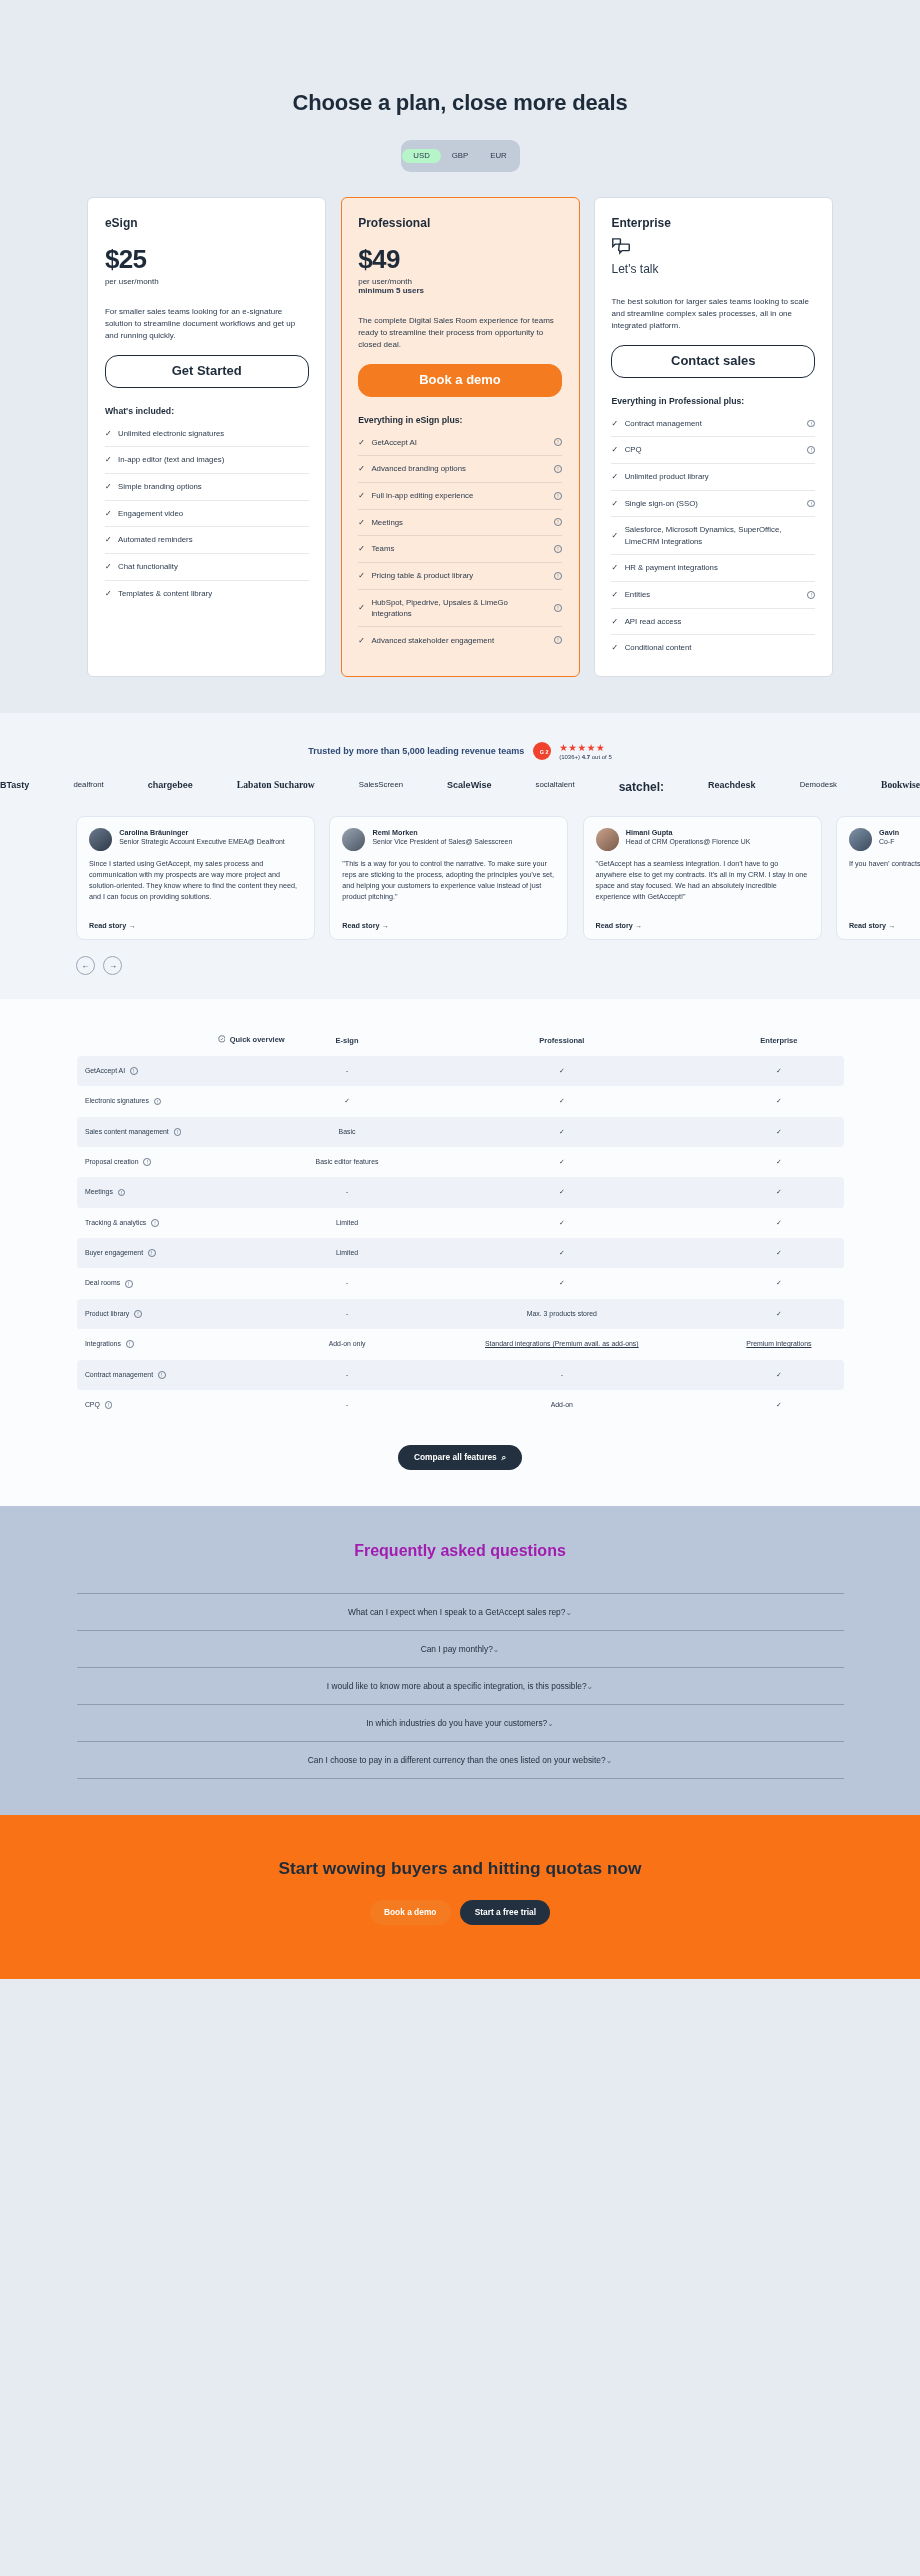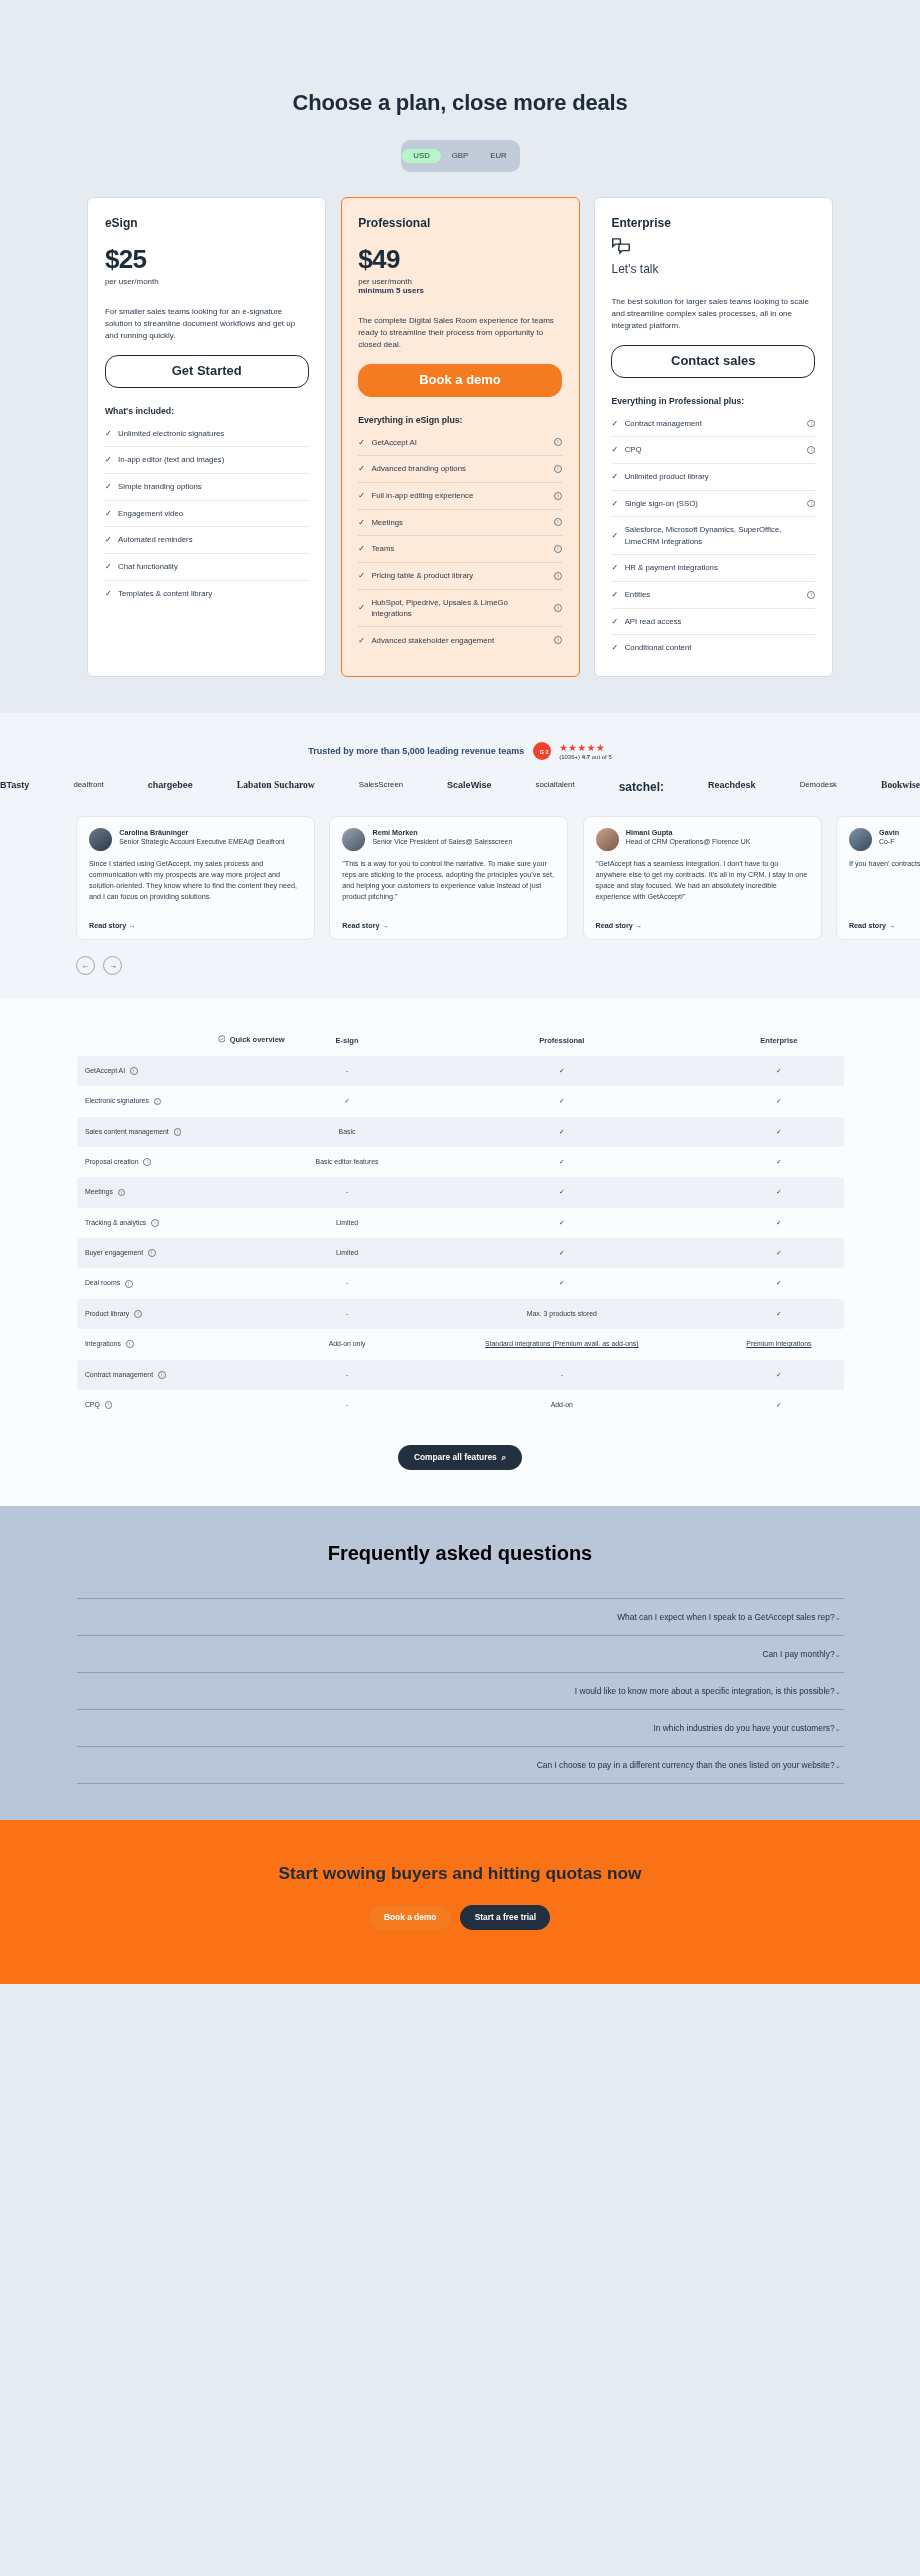--- a/index.html
+++ b/index.html
@@ -171,24 +171,24 @@
   .u { text-decoration: underline; }
   .badge-quick { display: inline-flex; align-items: center; gap: 4.2px; }
   .compare-btn {
     display: block; margin: 25px auto 0 auto; background: #22303f; color: #fff;
     border: none; border-radius: 13px; padding: 0 15.5px; height: 25px;
     font-size: 8.4px; font-weight: bold; cursor: pointer; font-family: inherit;
   }
 
   
   .faq-section { background: #b9c6da; padding: 36px 0 36px 0; }
-  .faq-title { text-align: center; font-size: 20px; font-weight: bold; color: #000000; }
+  .faq-title { text-align: center; font-size: 16px; font-weight: bold; color: #a21caf; }
   .faq-list { width: 767px; margin: 33px auto 0 auto; }
   .faq-item {
-    display: flex; justify-content: flex-end; align-items: center;
+    display: flex; justify-content: center; align-items: center;
     padding: 13px 2.4px; border-bottom: 0.6px solid #8d9cb3; cursor: pointer;
     font-size: 8.4px; color: #1e2b3a;
   }
   .faq-item:first-child { border-top: 0.6px solid #8d9cb3; }
   .chev { color: #5d6c82; font-size: 7.8px; }
 
   
   .cta-section { background: #f97316; padding: 42px 0 54px 0; text-align: center; }
   .cta-title { font-size: 17.3px; font-weight: bold; line-height: 1.3; color: #1e2b3a; }
   .cta-btns { margin-top: 20px; display: flex; gap: 9.6px; justify-content: center; }

